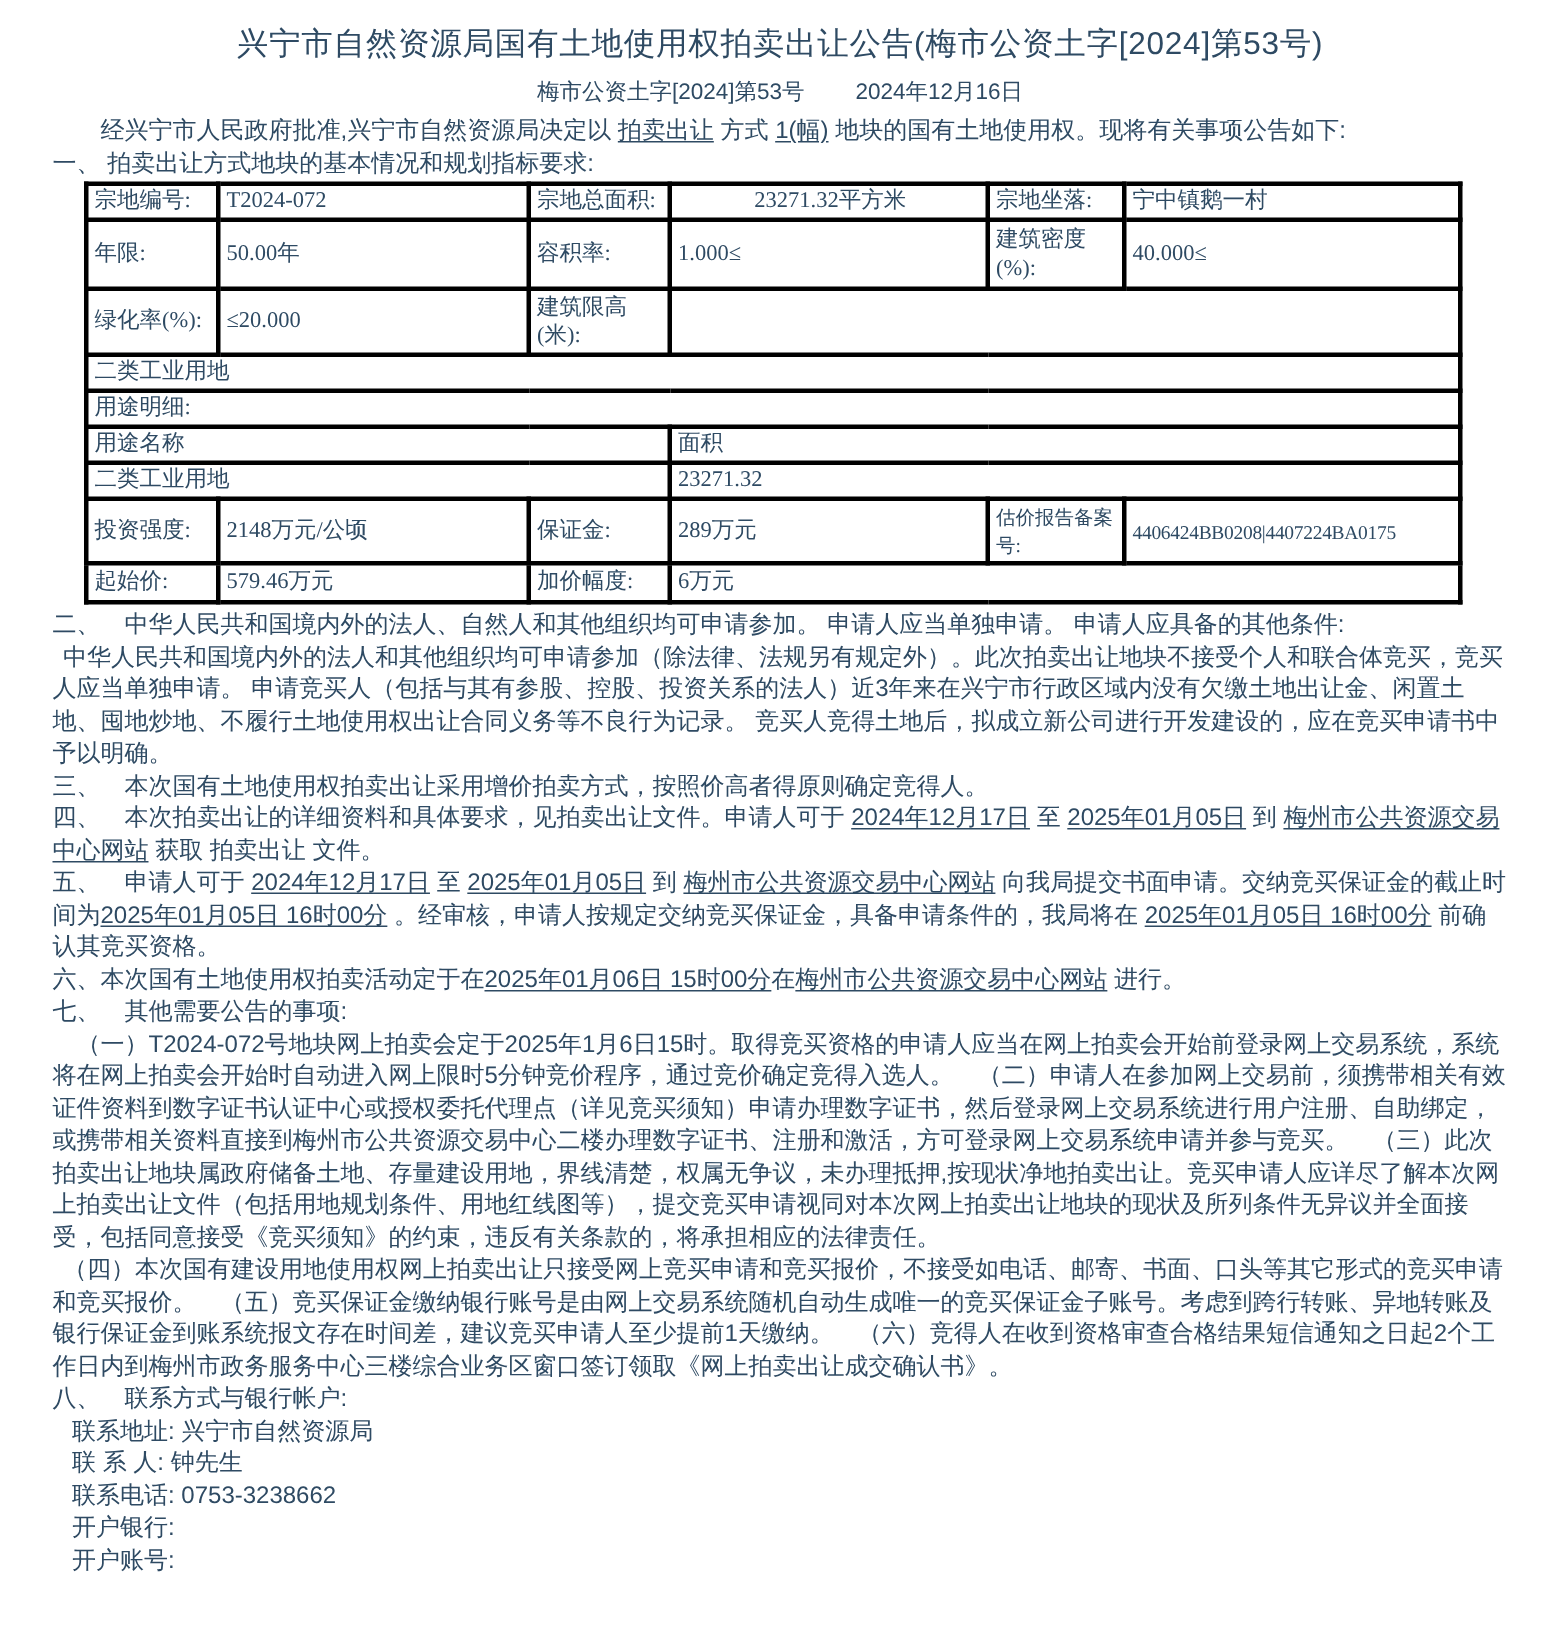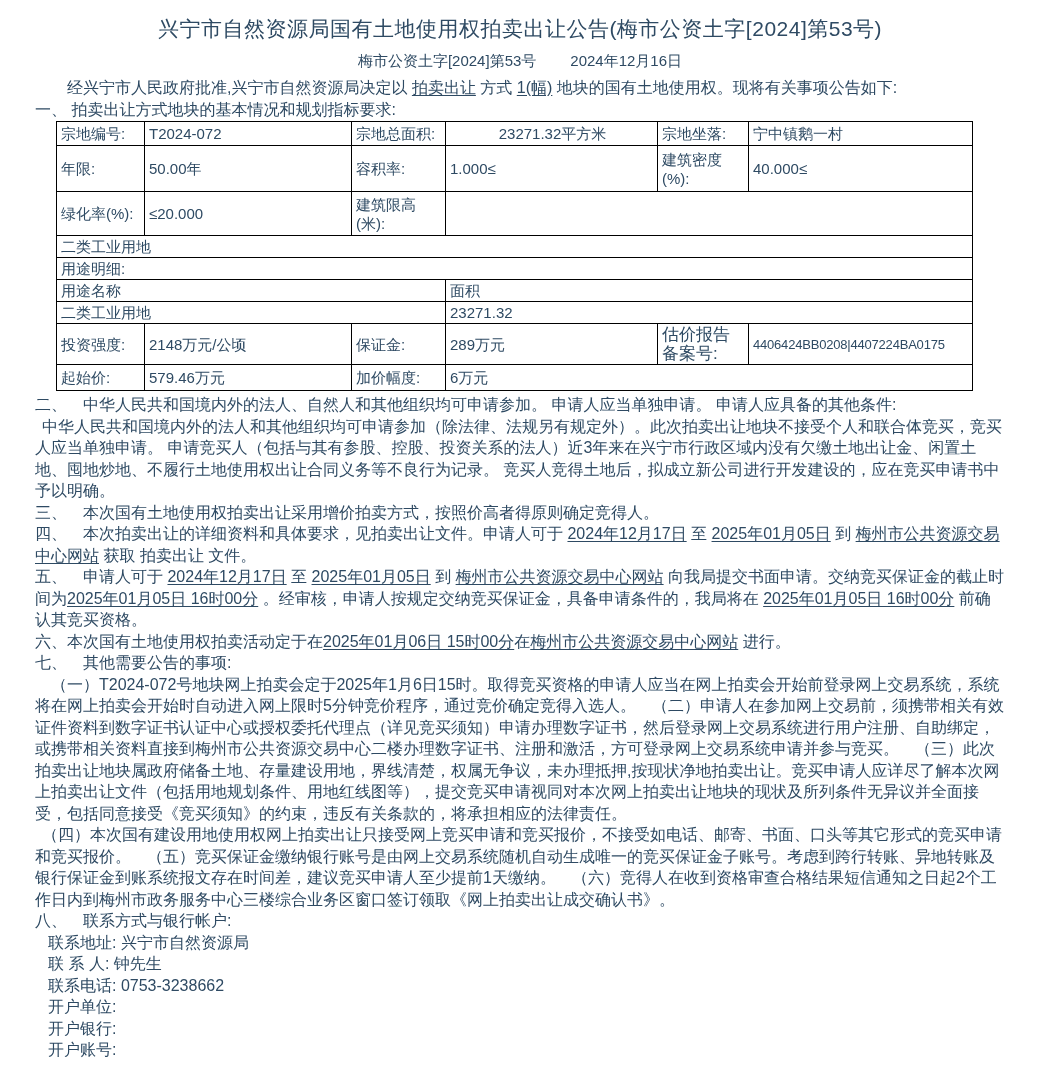--- a/index.html
+++ b/index.html
@@ -40,35 +40,36 @@
 
   table.land-table {
     border-collapse: collapse;
     table-layout: fixed;
     width: 916px;
     margin: 1px 0 3px 21px;
     font-size: 15px;
     color: #2e4a63;
   }
   table.land-table td {
-    border: 1px solid #000000;
+    border: 3px solid #000000;
     padding: 1px 2px 1px 4px;
     vertical-align: middle;
     overflow: hidden;
     word-break: break-all;
     line-height: 19px;
+    font-family: Liberation Serif, serif;
   }
   tr.h24 { height: 24px; }
   tr.h46 { height: 46px; }
   tr.h44 { height: 44px; }
   tr.h21 { height: 21px; }
   tr.h40 { height: 40px; }
   tr.h26 { height: 26px; }
   td.center { text-align: center; }
-  td.lbl-sm { font-size: 17px; padding-left: 3px; }
+  td.lbl-sm { font-size: 13px; padding-left: 3px; }
   td.val-tight { white-space: nowrap; font-size: 13px; padding-left: 2px; letter-spacing: -0.2px; }
 
   .contact-line { margin-left: 13px; }
 </style>
 </head>
 <body>
 
 <div class="page">
 
   <h1 class="doc-title">兴宁市自然资源局国有土地使用权拍卖出让公告(梅市公资土字[2024]第53号)</h1>
@@ -152,18 +153,17 @@
   <div class="body"><span>六、本次国有土地使用权拍卖活动定于在</span><span class="u">2025年01月06日 15时00分</span><span>在</span><span class="u">梅州市公共资源交易中心网站</span><span> 进行。</span></div>
   <div class="body">七、　其他需要公告的事项:</div>
   <div class="body">　（一）T2024-072号地块网上拍卖会定于2025年1月6日15时。取得竞买资格的申请人应当在网上拍卖会开始前登录网上交易系统，系统将在网上拍卖会开始时自动进入网上限时5分钟竞价程序，通过竞价确定竞得入选人。　（二）申请人在参加网上交易前，须携带相关有效证件资料到数字证书认证中心或授权委托代理点（详见竞买须知）申请办理数字证书，然后登录网上交易系统进行用户注册、自助绑定，或携带相关资料直接到梅州市公共资源交易中心二楼办理数字证书、注册和激活，方可登录网上交易系统申请并参与竞买。　（三）此次拍卖出让地块属政府储备土地、存量建设用地，界线清楚，权属无争议，未办理抵押,按现状净地拍卖出让。竞买申请人应详尽了解本次网上拍卖出让文件（包括用地规划条件、用地红线图等），提交竞买申请视同对本次网上拍卖出让地块的现状及所列条件无异议并全面接受，包括同意接受《竞买须知》的约束，违反有关条款的，将承担相应的法律责任。</div>
   <div class="body indent-sm">（四）本次国有建设用地使用权网上拍卖出让只接受网上竞买申请和竞买报价，不接受如电话、邮寄、书面、口头等其它形式的竞买申请和竞买报价。　（五）竞买保证金缴纳银行账号是由网上交易系统随机自动生成唯一的竞买保证金子账号。考虑到跨行转账、异地转账及银行保证金到账系统报文存在时间差，建议竞买申请人至少提前1天缴纳。　（六）竞得人在收到资格审查合格结果短信通知之日起2个工作日内到梅州市政务服务中心三楼综合业务区窗口签订领取《网上拍卖出让成交确认书》。</div>
   <div class="body">八、　联系方式与银行帐户:</div>
 
   <div>
     <div class="body contact-line">联系地址: 兴宁市自然资源局</div>
     <div class="body contact-line">联 系 人: 钟先生</div>
     <div class="body contact-line">联系电话: 0753-3238662</div>
-    <div class="body contact-line">开户单位:</div>
     <div class="body contact-line">开户银行:</div>
     <div class="body contact-line">开户账号:</div>
   </div>
 
 </div>
 
 </body></html>

